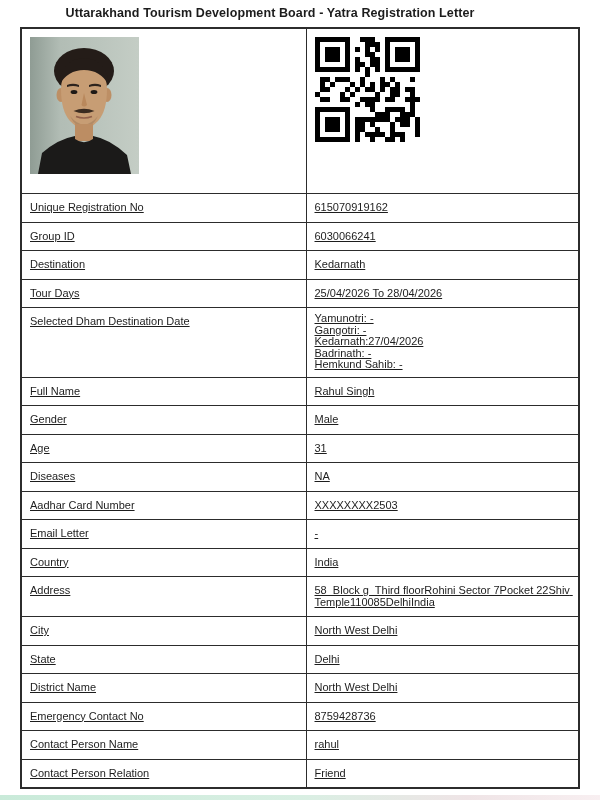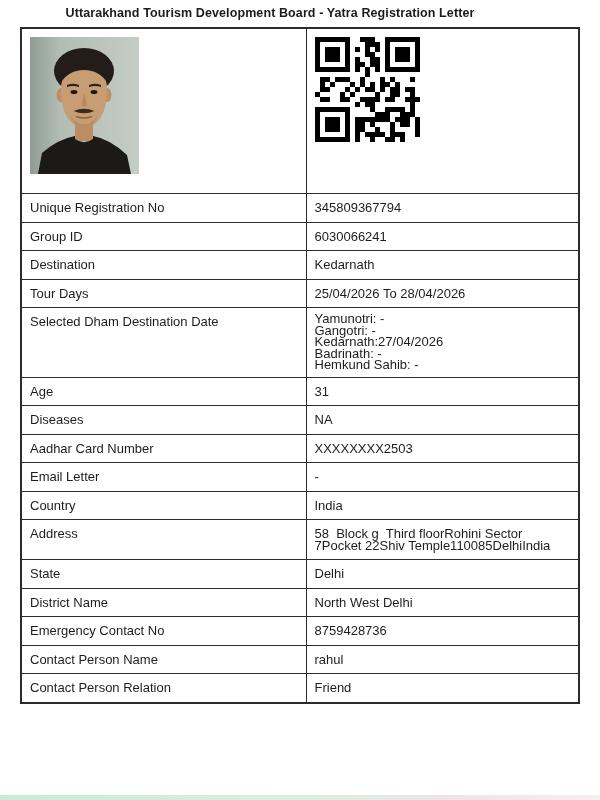--- a/index.html
+++ b/index.html
@@ -25,25 +25,26 @@
   }
   table.reg {
     border-collapse: collapse;
     table-layout: fixed;
     margin-left: 20px;
     width: 558px;
     border: 2px solid #2c2c2c;
   }
   table.reg td {
     border: 1.5px solid #2c2c2c;
-    font-size: 13px;
+    font-size: 11px;
     line-height: 11.5px;
     vertical-align: top;
     padding: 8px 8px;
     overflow: hidden;
+    text-decoration: underline;
   }
   td.photo-cell { padding: 0; vertical-align: top; height: 148px; }
   td.qr-cell { padding: 0 0 0 20px; vertical-align: middle; }
   td.photo-cell svg, td.qr-cell svg { display: block; }
   td.value { white-space: pre-wrap; }
   td.value.tall { padding-top: 5px; padding-bottom: 6px; margin-top: 21px; }
   .bottom-band {
     position: absolute;
     left: 0; top: 795px;
     width: 600px; height: 5px;
@@ -314,21 +315,21 @@
               <rect x="40" y="100" width="5" height="5" fill="#000000"></rect>
               <rect x="55" y="100" width="5" height="5" fill="#000000"></rect>
               <rect x="70" y="100" width="5" height="5" fill="#000000"></rect>
               <rect x="75" y="100" width="5" height="5" fill="#000000"></rect>
               <rect x="85" y="100" width="5" height="5" fill="#000000"></rect>
             </svg>
         </td>
       </tr>
     <tr>
           <td class="label">Unique Registration No</td>
-          <td class="value">345809367794</td>
+          <td class="value">615070919162</td>
         </tr>
         <tr>
           <td class="label">Group ID</td>
           <td class="value">6030066241</td>
         </tr>
         <tr>
           <td class="label">Destination</td>
           <td class="value">Kedarnath</td>
         </tr>
         <tr>
@@ -337,20 +338,28 @@
         </tr>
         <tr>
           <td class="label">Selected Dham Destination Date</td>
           <td class="value tall">Yamunotri: -
 Gangotri: -
 Kedarnath:27/04/2026
 Badrinath: -
 Hemkund Sahib: -</td>
         </tr>
         <tr>
+          <td class="label">Full Name</td>
+          <td class="value">Rahul Singh</td>
+        </tr>
+        <tr>
+          <td class="label">Gender</td>
+          <td class="value">Male</td>
+        </tr>
+        <tr>
           <td class="label">Age</td>
           <td class="value">31</td>
         </tr>
         <tr>
           <td class="label">Diseases</td>
           <td class="value">NA</td>
         </tr>
         <tr>
           <td class="label">Aadhar Card Number</td>
           <td class="value">XXXXXXXX2503</td>
@@ -359,20 +368,24 @@
           <td class="label">Email Letter</td>
           <td class="value">-</td>
         </tr>
         <tr>
           <td class="label">Country</td>
           <td class="value">India</td>
         </tr>
         <tr>
           <td class="label">Address</td>
           <td class="value">58  Block g  Third floorRohini Sector 7Pocket 22Shiv Temple110085DelhiIndia</td>
+        </tr>
+        <tr>
+          <td class="label">City</td>
+          <td class="value">North West Delhi</td>
         </tr>
         <tr>
           <td class="label">State</td>
           <td class="value">Delhi</td>
         </tr>
         <tr>
           <td class="label">District Name</td>
           <td class="value">North West Delhi</td>
         </tr>
         <tr>

